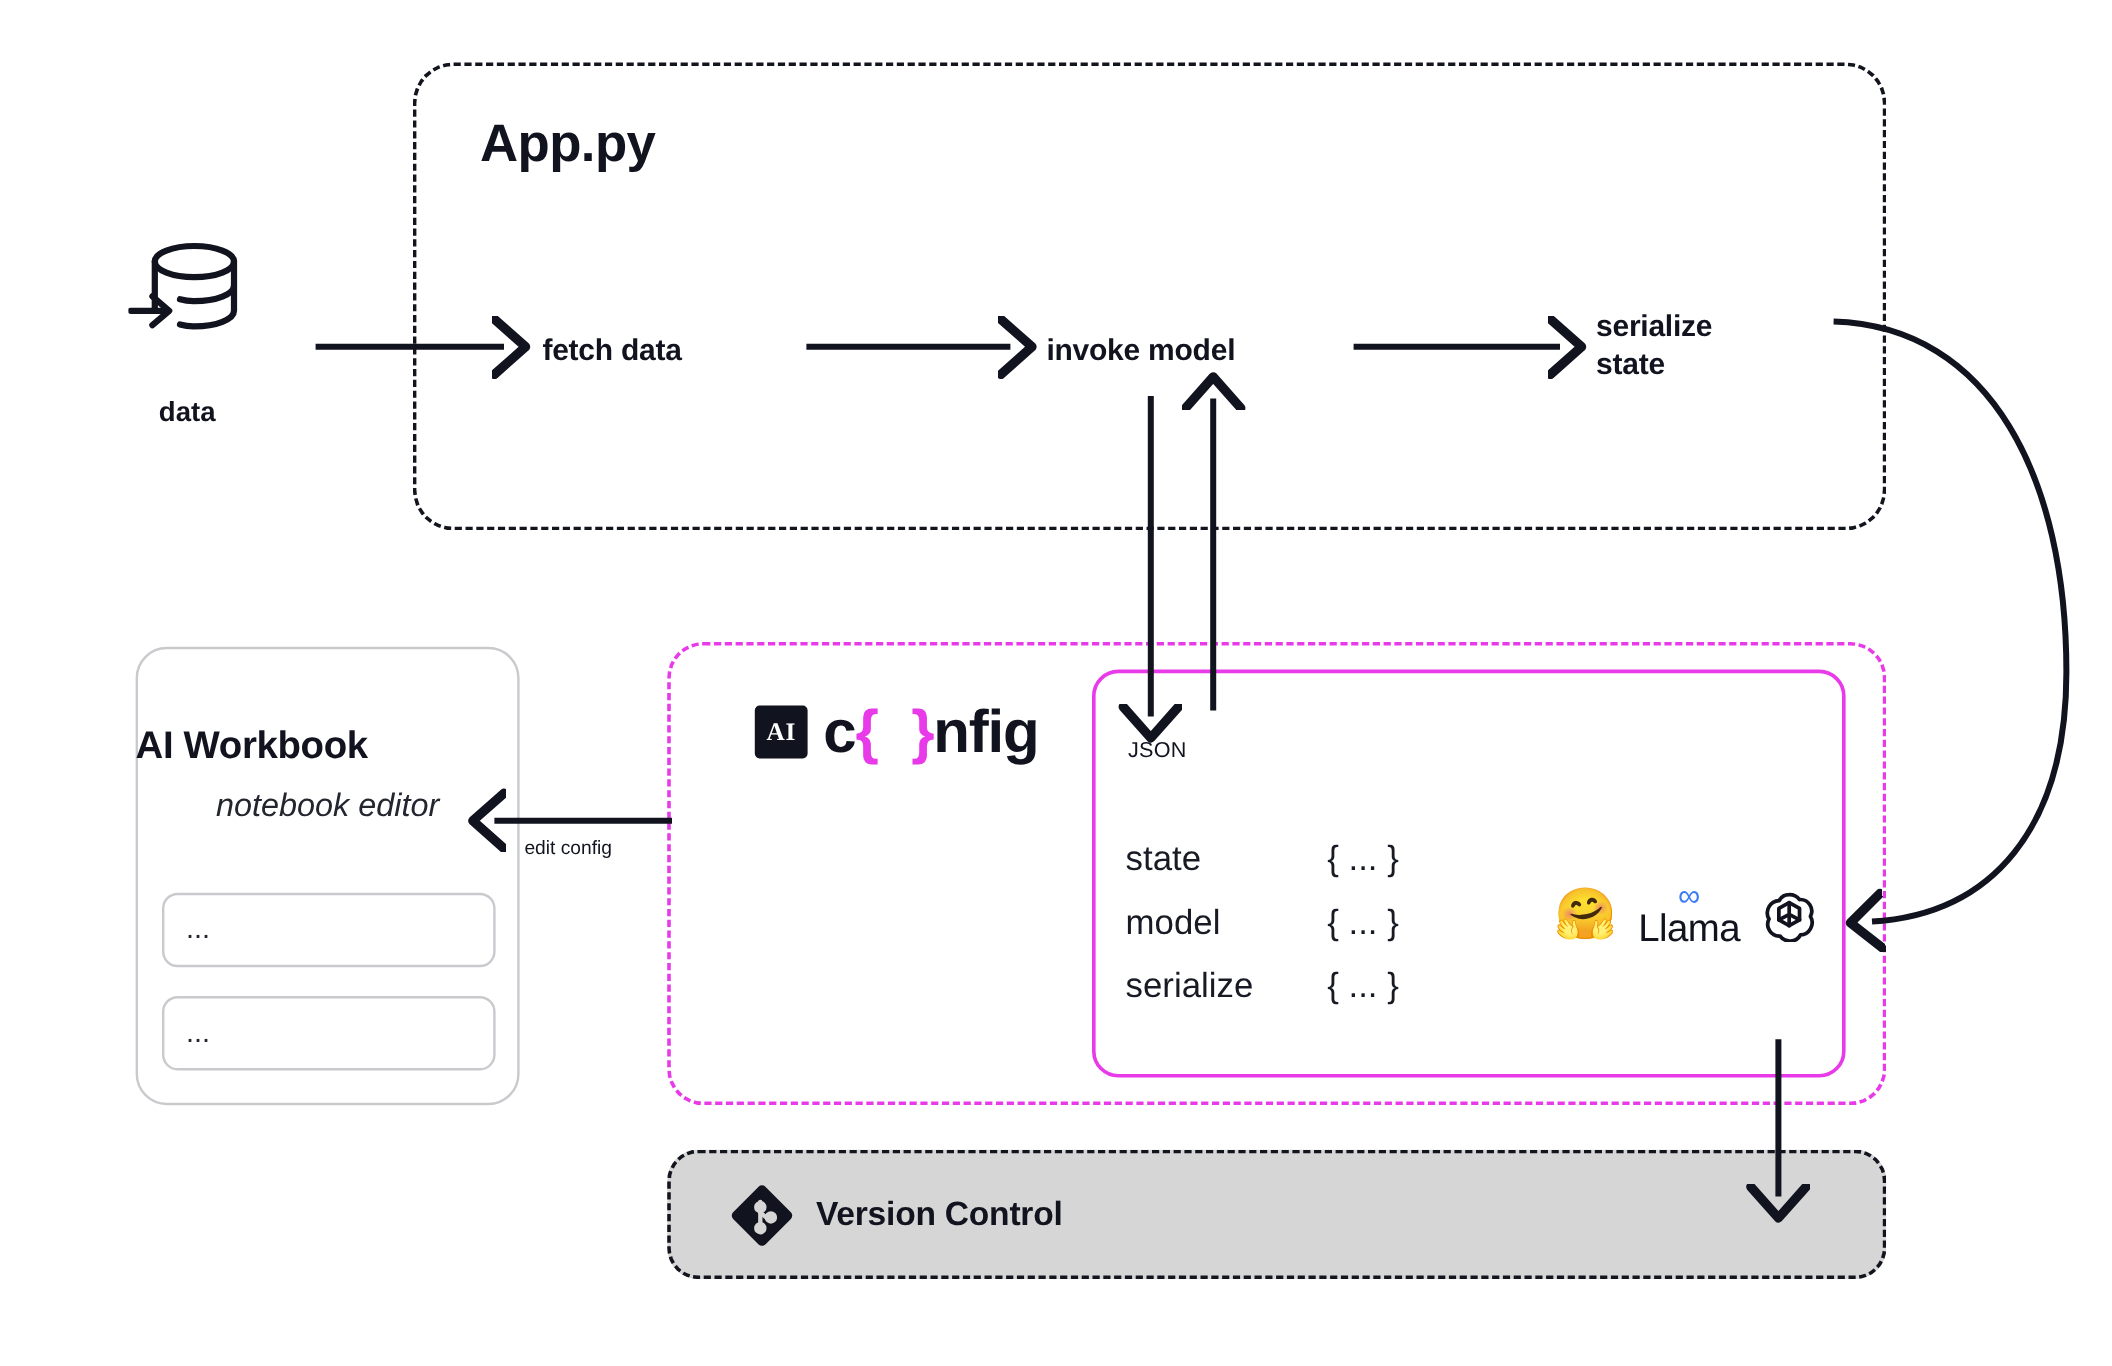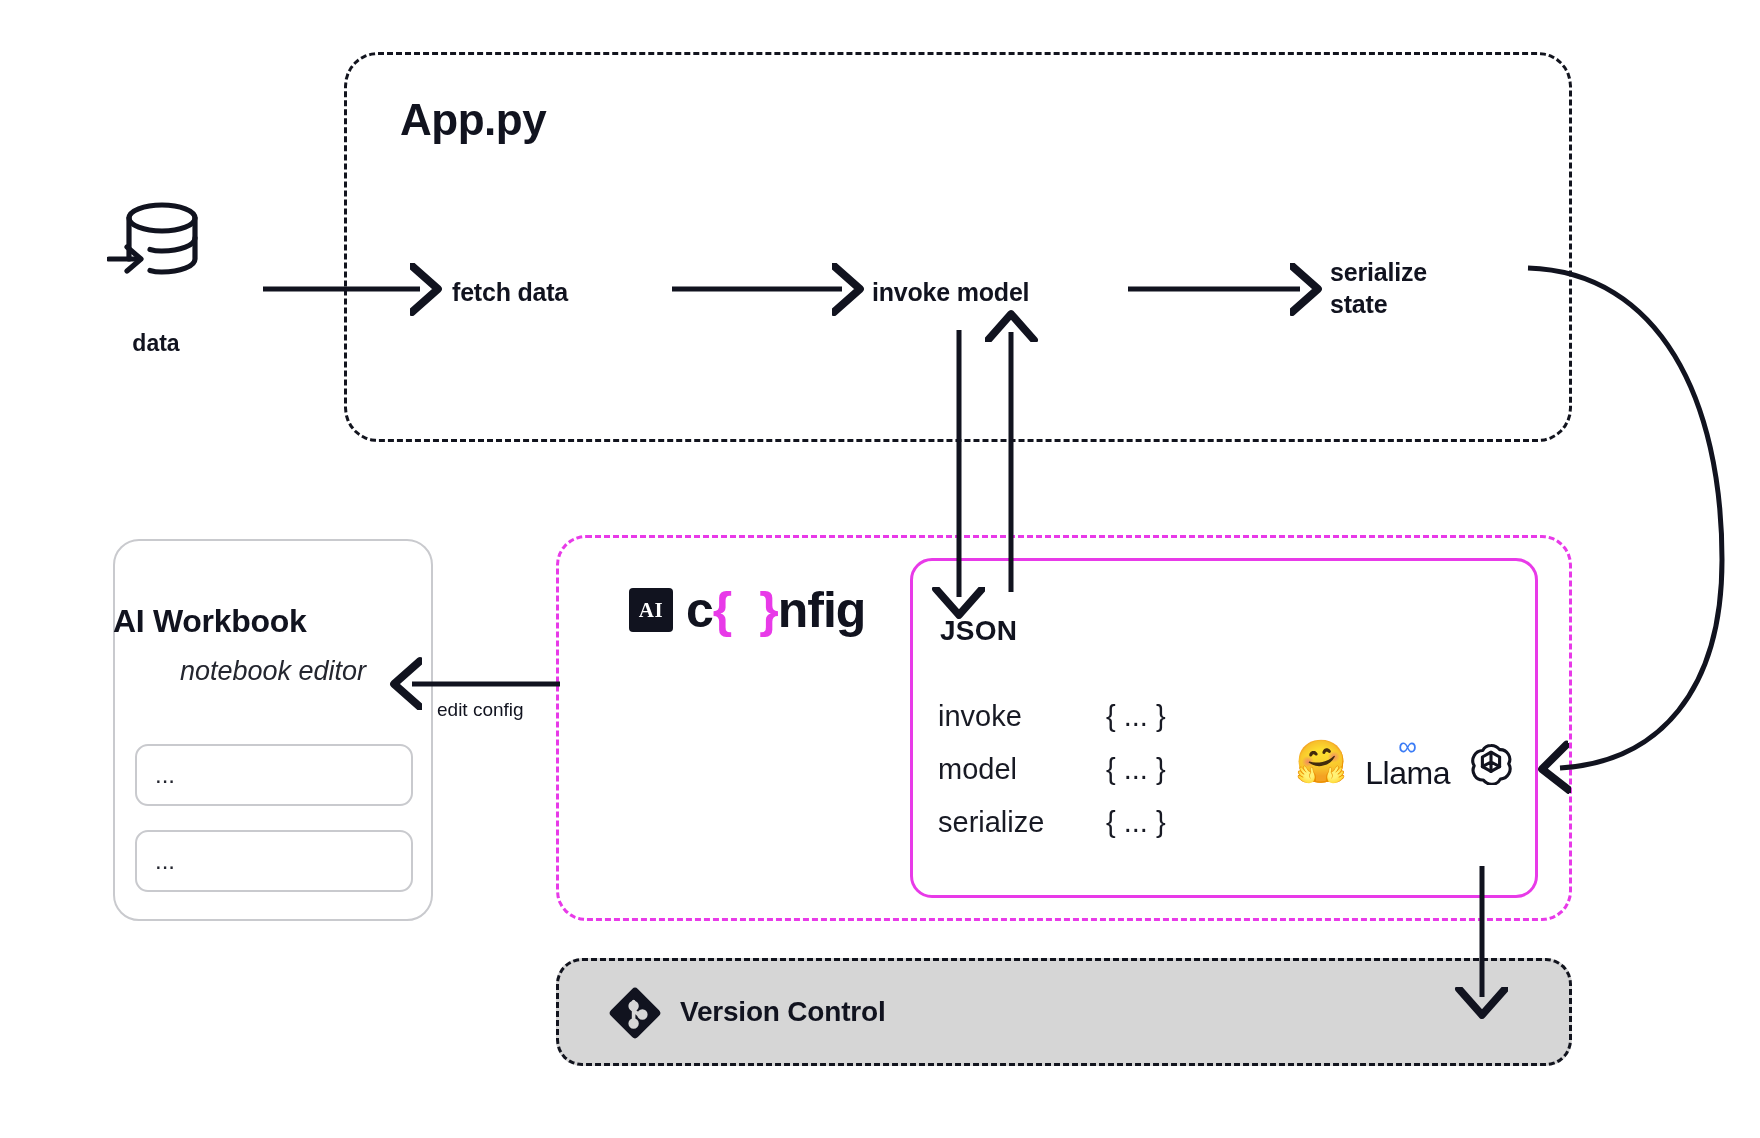--- a/index.html
+++ b/index.html
@@ -126,21 +126,21 @@
   #json-card {
     left: 910px; top: 558px;
     width: 628px; height: 340px;
     border: 3px solid #e83ae8;
     border-radius: 22px;
     box-sizing: border-box;
     background: #fff;
   }
   #json-title {
     left: 940px; top: 615px;
-    font-size: 28px; font-weight: 700; letter-spacing: 0.2px;
+    font-size: 18px; font-weight: 400; letter-spacing: 0.2px;
   }
   .json-row {
     left: 938px;
     font-size: 29px;
     color: #181a24;
     white-space: nowrap;
   }
   .json-row .jkey {
     display: inline-block;
     width: 168px;
@@ -171,21 +171,21 @@
   }
   #vc-icon { left: 607px; top: 985px; width: 56px; height: 56px; }
   #vc-label {
     left: 680px; top: 996px;
     font-size: 28px; font-weight: 700; letter-spacing: -0.2px;
   }
 
   
   #edit-config-label {
     left: 437px; top: 699px;
-    font-size: 19px; font-weight: 400; color: #11131f;
+    font-size: 16px; font-weight: 400; color: #11131f;
     white-space: nowrap;
   }
 
   
   #arrows {
     left: 0; top: 0;
     width: 1760px; height: 1138px;
     pointer-events: none;
   }
 </style>
@@ -227,21 +227,21 @@
 
   <div class="abs" id="config-logo">
     <span id="ai-badge">AI</span>
     <span id="config-word"><span>c</span><span class="brace">{</span><span style="display:inline-block;width:28px"></span><span class="brace">}</span><span>nfig</span></span>
   </div>
 
   <div class="abs" id="json-card"></div>
   <div class="abs" id="json-title">JSON</div>
 
   <div class="abs json-row" id="json-row-0">
-    <span class="jkey">invoke</span><span class="jval">{ ... }</span>
+    <span class="jkey">state</span><span class="jval">{ ... }</span>
   </div>
   <div class="abs json-row" id="json-row-1">
     <span class="jkey">model</span><span class="jval">{ ... }</span>
   </div>
   <div class="abs json-row" id="json-row-2">
     <span class="jkey">serialize</span><span class="jval">{ ... }</span>
   </div>
 
   <div class="abs" id="providers">
     <span id="hf-logo">🤗</span>

